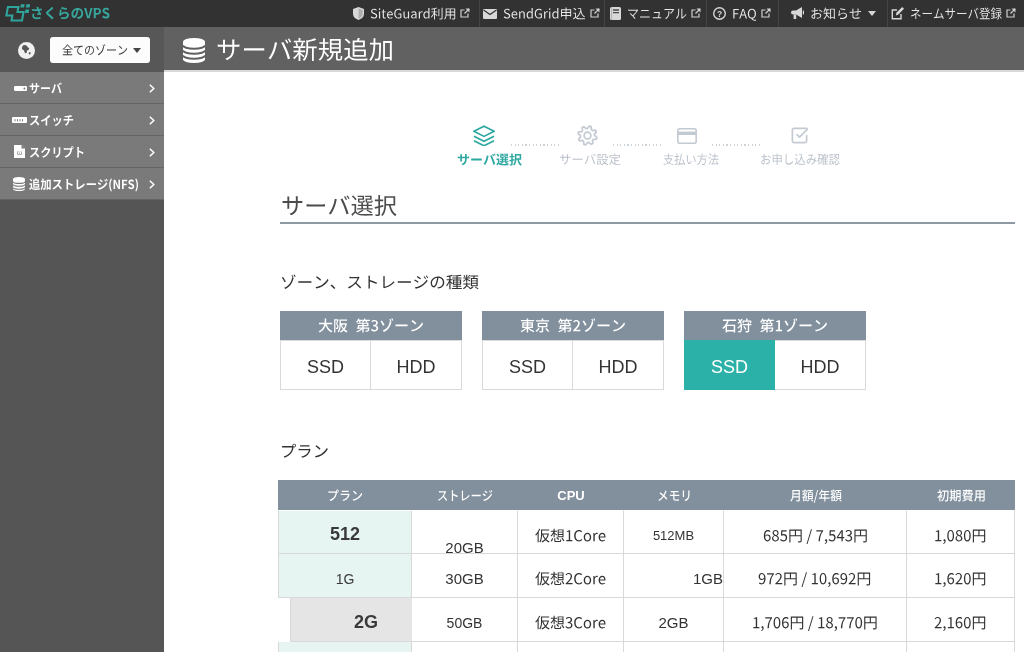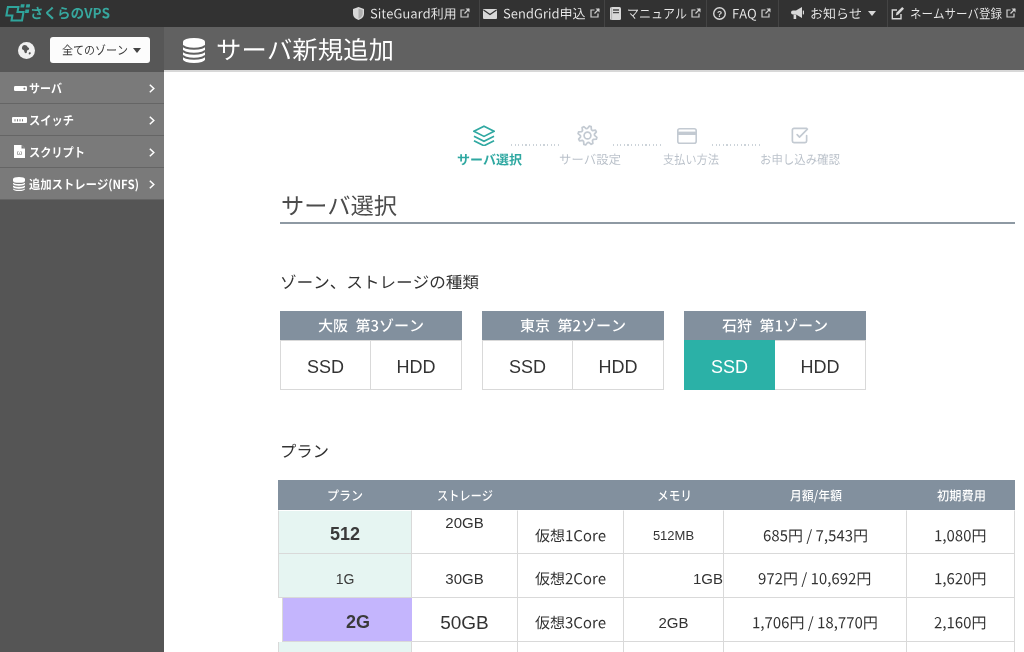--- a/index.html
+++ b/index.html
@@ -344,20 +344,23 @@
           </g>
         </svg>
       </div>
       <div style="position:absolute;left:134px;top:0;width:106px;height:30px;display:flex;align-items:center;justify-content:center">
         <svg class="t" width="56.0" height="13" viewBox="0 0 56.0 13">
           <g transform="translate(0,11.44) scale(0.01120,-0.01300)">
             <path fill="#ffffff" d="M815 673 750 721C733 715 700 711 663 711C623 711 337 711 292 711C261 711 203 715 183 718V605C199 606 253 611 292 611C330 611 621 611 659 611C635 533 568 423 500 347C401 236 251 116 89 54L170 -31C313 36 448 143 555 257C654 165 754 55 820 -35L908 43C846 119 725 248 622 336C692 426 751 538 786 621C793 638 808 663 815 673Z M1327 92C1327 53 1324 -1 1319 -36H1442C1437 0 1434 61 1434 92V401C1544 365 1707 302 1812 245L1857 354C1757 403 1567 474 1434 514V670C1434 705 1438 749 1441 782H1318C1324 748 1327 702 1327 670C1327 586 1327 156 1327 92Z M2210 35 2284 -28C2303 -16 2322 -11 2334 -7C2577 68 2784 189 2917 352L2860 440C2734 282 2507 152 2328 104C2328 166 2328 549 2328 651C2328 684 2331 720 2336 751H2212C2217 728 2221 682 2221 650C2221 548 2221 159 2221 91C2221 70 2220 55 2210 35Z M3097 446V322C3131 325 3191 327 3246 327C3339 327 3708 327 3790 327C3834 327 3880 323 3902 322V446C3877 444 3838 440 3790 440C3709 440 3339 440 3246 440C3192 440 3130 444 3097 446Z M4722 756 4654 727C4689 679 4718 627 4744 570L4814 600C4791 647 4749 717 4722 756ZM4856 804 4787 775C4822 728 4853 678 4881 621L4951 652C4926 698 4884 767 4856 804ZM4292 773 4235 686C4296 651 4403 581 4454 544L4514 630C4466 664 4354 738 4292 773ZM4126 60 4185 -43C4276 -26 4416 22 4517 80C4679 175 4818 303 4908 439L4847 545C4767 403 4631 269 4464 174C4359 116 4237 79 4126 60ZM4139 546 4083 460C4146 426 4253 358 4305 320L4363 409C4316 442 4202 512 4139 546Z"></path>
           </g>
         </svg>
       </div>
+      <div style="position:absolute;left:240px;top:0;width:106px;height:30px;display:flex;align-items:center;justify-content:center">
+        <span style="font-size:13px;color:#fff;font-weight:bold">CPU</span>
+      </div>
       <div style="position:absolute;left:346px;top:0;width:100px;height:30px;display:flex;align-items:center;justify-content:center">
         <svg class="t" width="35.0" height="13" viewBox="0 0 35.0 13">
           <g transform="translate(0,11.44) scale(0.01167,-0.01300)">
             <path fill="#ffffff" d="M286 623 220 543C319 482 423 405 496 346C398 225 277 121 107 40L195 -39C367 53 487 167 578 278C661 206 736 135 808 52L888 140C819 215 733 293 644 366C708 460 756 567 788 650C796 672 813 711 824 731L708 772C703 748 694 712 686 690C657 608 620 519 561 432C481 493 370 570 286 623Z M1111 436V331C1140 333 1185 335 1212 335H1393V124C1393 34 1439 -24 1604 -24C1699 -24 1802 -20 1875 -15L1881 92C1798 82 1713 78 1621 78C1534 78 1499 103 1499 156V335H1823C1845 335 1885 335 1911 333L1910 435C1886 433 1842 431 1821 431H1499V624H1748C1784 624 1809 622 1834 621V721C1811 718 1781 717 1748 717C1668 717 1347 717 1270 717C1235 717 1205 719 1177 721V621C1205 623 1235 624 1270 624H1393V431H1212C1183 431 1139 433 1111 436Z M2788 766H2669C2672 740 2675 710 2675 674C2675 635 2675 546 2675 502C2675 327 2662 249 2592 169C2530 101 2447 63 2352 39L2435 -48C2508 -24 2609 22 2674 98C2748 182 2784 267 2784 496C2784 539 2784 629 2784 674C2784 710 2786 740 2788 766ZM2324 758H2209C2212 737 2213 702 2213 684C2213 648 2213 398 2213 349C2213 320 2210 285 2209 268H2324C2322 288 2320 323 2320 349C2320 397 2320 648 2320 684C2320 712 2322 737 2324 758Z"></path>
           </g>
         </svg>
       </div>
       <div style="position:absolute;left:446px;top:0;width:183px;height:30px;display:flex;align-items:center;justify-content:center">
         <svg class="t" width="52.0" height="13" viewBox="0 0 52.0 13">
           <g transform="translate(0,11.44) scale(0.01185,-0.01300)">
@@ -369,21 +372,21 @@
         <svg class="t" width="49.0" height="13" viewBox="0 0 49.0 13">
           <g transform="translate(0,11.44) scale(0.01225,-0.01300)">
             <path fill="#ffffff" d="M413 759V669H573C568 409 551 135 336 -12C362 -30 392 -61 408 -85C636 82 661 381 669 669H847C838 234 826 69 796 35C786 20 776 16 758 17C735 17 684 17 628 22C645 -6 657 -49 658 -76C712 -78 767 -80 802 -74C838 -69 861 -58 885 -22C923 29 933 201 944 708C944 722 944 759 944 759ZM398 474C380 443 349 398 324 365L291 396C342 469 387 550 418 632L364 667L348 663H282V844H189V663H50V577H301C236 447 127 318 22 245C38 228 63 184 73 160C111 190 151 226 189 268V-84H282V303C320 259 362 207 383 177L440 248C428 261 399 291 367 323C395 351 426 389 459 424Z M1167 142C1138 78 1086 13 1032 -30C1054 -43 1091 -69 1108 -85C1162 -36 1221 42 1257 117ZM1313 105C1352 58 1399 -7 1418 -48L1495 -3C1473 38 1425 100 1386 145ZM1840 711V569H1662V711ZM1573 797V432C1573 288 1567 98 1486 -34C1507 -43 1546 -71 1562 -88C1619 5 1645 132 1655 252H1840V29C1840 13 1835 9 1820 8C1806 8 1756 7 1707 9C1720 -15 1732 -56 1735 -81C1810 -82 1859 -80 1890 -64C1921 -49 1932 -22 1932 28V797ZM1840 485V337H1660L1662 432V485ZM1372 833V718H1215V833H1129V718H1047V635H1129V241H1035V158H1528V241H1460V635H1531V718H1460V833ZM1215 635H1372V559H1215ZM1215 485H1372V402H1215ZM1215 327H1372V241H1215Z M2270 284H2741V232H2270ZM2270 177H2741V124H2270ZM2270 390H2741V338H2270ZM2570 18C2678 -15 2786 -56 2848 -86L2951 -38C2879 -7 2755 35 2646 66ZM2344 66C2273 31 2153 0 2049 -18C2070 -34 2102 -69 2117 -88C2218 -62 2347 -19 2429 28ZM2568 844V794H2431V844H2345V794H2107V735H2345V686H2148C2132 629 2109 561 2088 514L2174 509L2178 520H2293C2252 483 2179 453 2050 432C2065 415 2087 379 2094 358C2125 363 2153 369 2178 376V67H2837V417L2857 418C2878 420 2897 426 2910 439C2927 456 2933 489 2939 552C2939 562 2940 579 2940 579H2657V627H2877V794H2657V844ZM2217 627H2344C2343 610 2340 594 2334 579H2201ZM2430 627H2568V579H2425C2428 594 2430 610 2430 627ZM2431 735H2568V686H2431ZM2657 735H2790V686H2657ZM2846 520C2843 498 2839 487 2835 482C2829 476 2823 476 2813 476C2802 475 2777 476 2749 479C2754 470 2758 459 2761 447H2342C2372 469 2392 493 2405 520H2568V448H2657V520Z M3148 775V415C3148 274 3138 95 3028 -28C3049 -40 3088 -71 3102 -90C3176 -8 3212 105 3229 216H3460V-74H3555V216H3799V36C3799 17 3792 11 3773 11C3755 10 3687 9 3623 13C3636 -12 3651 -54 3654 -78C3747 -79 3807 -78 3844 -63C3880 -48 3893 -20 3893 35V775ZM3242 685H3460V543H3242ZM3799 685V543H3555V685ZM3242 455H3460V306H3238C3241 344 3242 380 3242 414ZM3799 455V306H3555V455Z"></path>
           </g>
         </svg>
       </div>
     </div>
 <div style="position:absolute;left:0px;top:30px;width:134px;height:44px;background:#e6f5f2;border-left:1px solid #d9d9d9;border-top:1px solid #fff;border-right:1px solid #d9d9d9;border-bottom:1px solid #d9d9d9;display:flex;align-items:center;justify-content:center">
       <span style="font-size:18px;font-weight:bold;color:#3a3a3a;position:relative;top:2px">512</span>
     </div>
-    <div style="position:absolute;left:134px;top:30px;width:106px;height:44px;background:#fff;border-top:1px solid #fff;border-right:1px solid #d9d9d9;border-bottom:1px solid #d9d9d9;display:flex;align-items:flex-start;justify-content:center">
+    <div style="position:absolute;left:134px;top:30px;width:106px;height:44px;background:#fff;border-top:1px solid #fff;border-right:1px solid #d9d9d9;border-bottom:1px solid #d9d9d9;display:flex;align-items:flex-end;justify-content:center">
       <span style="font-size:15px;color:#333333;position:relative;top:3px">20GB</span>
     </div>
     <div style="position:absolute;left:240px;top:30px;width:106px;height:44px;background:#fff;border-top:1px solid #fff;border-right:1px solid #d9d9d9;border-bottom:1px solid #d9d9d9;display:flex;align-items:center;justify-content:center">
       <div style="position:relative;top:3px">
         <svg class="t" width="71.1" height="15" viewBox="0 0 71.1 15">
           <g transform="translate(0,13.20) scale(0.01500,-0.01500)">
             <path fill="#333333" d="M401 788V483C401 326 391 112 285 -37C302 -45 333 -70 346 -83C452 64 473 286 475 451H482C522 325 579 214 653 123C589 60 513 12 431 -21C447 -34 471 -64 481 -82C562 -47 637 3 703 68C765 5 839 -45 924 -80C935 -61 958 -31 975 -16C890 15 816 63 753 124C833 221 894 347 928 505L882 524L868 521H475V717H943V788ZM555 451H840C811 342 764 251 703 178C639 255 589 348 555 451ZM277 837C218 686 121 538 20 443C33 425 55 386 62 368C100 406 137 450 173 499V-78H245V608C284 674 320 744 348 815Z M1283 200V40C1283 -38 1311 -59 1421 -59C1443 -59 1605 -59 1629 -59C1721 -59 1743 -28 1753 98C1732 102 1702 113 1685 126C1680 23 1673 10 1624 10C1587 10 1452 10 1425 10C1367 10 1356 14 1356 41V200ZM1414 234C1461 188 1521 124 1551 86L1606 131C1575 168 1513 230 1466 273ZM1767 201C1807 135 1859 47 1883 -5L1953 29C1928 80 1874 167 1833 230ZM1141 212C1122 145 1087 59 1046 6L1112 -28C1153 28 1186 118 1206 186ZM1581 574H1831V480H1581ZM1581 421H1831V326H1581ZM1581 725H1831V633H1581ZM1512 787V265H1903V787ZM1238 838V690H1055V625H1225C1181 523 1106 419 1032 367C1048 354 1070 330 1082 313C1137 360 1194 436 1238 519V255H1310V498C1354 462 1410 413 1436 387L1477 448C1451 469 1350 543 1310 569V625H1469V690H1310V838Z M2088 0H2490V76H2343V733H2273C2233 710 2186 693 2121 681V623H2252V76H2088Z M2932 -13C3027 -13 3099 25 3157 92L3106 151C3059 99 3006 68 2936 68C2796 68 2708 184 2708 369C2708 552 2801 665 2939 665C3002 665 3050 637 3089 596L3139 656C3097 703 3027 746 2938 746C2752 746 2613 603 2613 366C2613 128 2749 -13 2932 -13Z M3496 -13C3629 -13 3747 91 3747 271C3747 452 3629 557 3496 557C3363 557 3245 452 3245 271C3245 91 3363 -13 3496 -13ZM3496 63C3402 63 3339 146 3339 271C3339 396 3402 480 3496 480C3590 480 3654 396 3654 271C3654 146 3590 63 3496 63Z M3891 0H3983V349C4019 441 4074 475 4119 475C4142 475 4154 472 4172 466L4189 545C4172 554 4155 557 4131 557C4071 557 4015 513 3977 444H3975L3966 543H3891Z M4499 -13C4572 -13 4630 11 4677 42L4645 103C4604 76 4562 60 4509 60C4406 60 4335 134 4329 250H4695C4697 264 4699 282 4699 302C4699 457 4621 557 4482 557C4358 557 4239 448 4239 271C4239 92 4354 -13 4499 -13ZM4328 315C4339 423 4407 484 4484 484C4569 484 4619 425 4619 315Z"></path>
           </g>
         </svg>
       </div>
@@ -438,25 +441,25 @@
     </div>
     <div style="position:absolute;left:629px;top:74px;width:108px;height:44px;background:#fff;border-right:1px solid #d9d9d9;border-bottom:1px solid #d9d9d9;display:flex;align-items:center;justify-content:center">
       <div style="position:relative;top:3px">
         <svg class="t" width="52.5" height="15" viewBox="0 0 52.5 15">
           <g transform="translate(0,13.20) scale(0.01500,-0.01500)">
             <path fill="#333333" d="M88 0H490V76H343V733H273C233 710 186 693 121 681V623H252V76H88Z M630 -190C720 -152 776 -77 776 19C776 86 747 126 699 126C662 126 630 102 630 62C630 22 661 -2 697 -2L708 -1C707 -61 670 -109 608 -136Z M1134 -13C1248 -13 1345 83 1345 225C1345 379 1265 455 1141 455C1084 455 1020 422 975 367C979 594 1062 671 1164 671C1208 671 1252 649 1280 615L1332 671C1291 715 1236 746 1160 746C1018 746 889 637 889 350C889 108 994 -13 1134 -13ZM977 294C1025 362 1081 387 1126 387C1215 387 1258 324 1258 225C1258 125 1204 59 1134 59C1042 59 987 142 977 294Z M1432 0H1893V79H1690C1653 79 1608 75 1570 72C1742 235 1858 384 1858 531C1858 661 1775 746 1644 746C1551 746 1487 704 1428 639L1481 587C1522 636 1573 672 1633 672C1724 672 1768 611 1768 527C1768 401 1662 255 1432 54Z M2221 -13C2360 -13 2449 113 2449 369C2449 623 2360 746 2221 746C2081 746 1993 623 1993 369C1993 113 2081 -13 2221 -13ZM2221 61C2138 61 2081 154 2081 369C2081 583 2138 674 2221 674C2304 674 2361 583 2361 369C2361 154 2304 61 2221 61Z M3338 698V403H3033V698ZM2588 772V-81H2664V329H3338V20C3338 2 3332 -4 3313 -5C3293 -5 3229 -6 3160 -4C3171 -24 3184 -58 3188 -79C3279 -79 3335 -78 3368 -66C3402 -53 3414 -29 3414 20V772ZM2664 403V698H2958V403Z"></path>
           </g>
         </svg>
       </div>
     </div>
-<div style="position:absolute;left:4px;top:118px;width:152px;height:44px;background:#c4b5fd;border-left:1px solid #d9d9d9;border-right:1px solid #d9d9d9;border-bottom:1px solid #d9d9d9;display:flex;align-items:center;justify-content:center">
+<div style="position:absolute;left:12px;top:118px;width:152px;height:44px;background:#e5e5e5;border-left:1px solid #d9d9d9;border-right:1px solid #d9d9d9;border-bottom:1px solid #d9d9d9;display:flex;align-items:center;justify-content:center">
       <span style="font-size:18px;font-weight:bold;color:#3a3a3a;position:relative;top:3px">2G</span>
     </div>
     <div style="position:absolute;left:134px;top:118px;width:106px;height:44px;background:#fff;border-right:1px solid #d9d9d9;border-bottom:1px solid #d9d9d9;display:flex;align-items:center;justify-content:center">
-      <span style="font-size:19px;color:#333333;position:relative;top:3px">50GB</span>
+      <span style="font-size:14px;color:#333333;position:relative;top:3px">50GB</span>
     </div>
     <div style="position:absolute;left:240px;top:118px;width:106px;height:44px;background:#fff;border-right:1px solid #d9d9d9;border-bottom:1px solid #d9d9d9;display:flex;align-items:center;justify-content:center">
       <div style="position:relative;top:3px">
         <svg class="t" width="71.1" height="15" viewBox="0 0 71.1 15">
           <g transform="translate(0,13.20) scale(0.01500,-0.01500)">
             <path fill="#333333" d="M401 788V483C401 326 391 112 285 -37C302 -45 333 -70 346 -83C452 64 473 286 475 451H482C522 325 579 214 653 123C589 60 513 12 431 -21C447 -34 471 -64 481 -82C562 -47 637 3 703 68C765 5 839 -45 924 -80C935 -61 958 -31 975 -16C890 15 816 63 753 124C833 221 894 347 928 505L882 524L868 521H475V717H943V788ZM555 451H840C811 342 764 251 703 178C639 255 589 348 555 451ZM277 837C218 686 121 538 20 443C33 425 55 386 62 368C100 406 137 450 173 499V-78H245V608C284 674 320 744 348 815Z M1283 200V40C1283 -38 1311 -59 1421 -59C1443 -59 1605 -59 1629 -59C1721 -59 1743 -28 1753 98C1732 102 1702 113 1685 126C1680 23 1673 10 1624 10C1587 10 1452 10 1425 10C1367 10 1356 14 1356 41V200ZM1414 234C1461 188 1521 124 1551 86L1606 131C1575 168 1513 230 1466 273ZM1767 201C1807 135 1859 47 1883 -5L1953 29C1928 80 1874 167 1833 230ZM1141 212C1122 145 1087 59 1046 6L1112 -28C1153 28 1186 118 1206 186ZM1581 574H1831V480H1581ZM1581 421H1831V326H1581ZM1581 725H1831V633H1581ZM1512 787V265H1903V787ZM1238 838V690H1055V625H1225C1181 523 1106 419 1032 367C1048 354 1070 330 1082 313C1137 360 1194 436 1238 519V255H1310V498C1354 462 1410 413 1436 387L1477 448C1451 469 1350 543 1310 569V625H1469V690H1310V838Z M2263 -13C2394 -13 2499 65 2499 196C2499 297 2430 361 2344 382V387C2422 414 2474 474 2474 563C2474 679 2384 746 2260 746C2176 746 2111 709 2056 659L2105 601C2147 643 2198 672 2257 672C2334 672 2381 626 2381 556C2381 477 2330 416 2178 416V346C2348 346 2406 288 2406 199C2406 115 2345 63 2257 63C2174 63 2119 103 2076 147L2029 88C2077 35 2149 -13 2263 -13Z M2932 -13C3027 -13 3099 25 3157 92L3106 151C3059 99 3006 68 2936 68C2796 68 2708 184 2708 369C2708 552 2801 665 2939 665C3002 665 3050 637 3089 596L3139 656C3097 703 3027 746 2938 746C2752 746 2613 603 2613 366C2613 128 2749 -13 2932 -13Z M3496 -13C3629 -13 3747 91 3747 271C3747 452 3629 557 3496 557C3363 557 3245 452 3245 271C3245 91 3363 -13 3496 -13ZM3496 63C3402 63 3339 146 3339 271C3339 396 3402 480 3496 480C3590 480 3654 396 3654 271C3654 146 3590 63 3496 63Z M3891 0H3983V349C4019 441 4074 475 4119 475C4142 475 4154 472 4172 466L4189 545C4172 554 4155 557 4131 557C4071 557 4015 513 3977 444H3975L3966 543H3891Z M4499 -13C4572 -13 4630 11 4677 42L4645 103C4604 76 4562 60 4509 60C4406 60 4335 134 4329 250H4695C4697 264 4699 282 4699 302C4699 457 4621 557 4482 557C4358 557 4239 448 4239 271C4239 92 4354 -13 4499 -13ZM4328 315C4339 423 4407 484 4484 484C4569 484 4619 425 4619 315Z"></path>
           </g>
         </svg>
       </div>
     </div>

